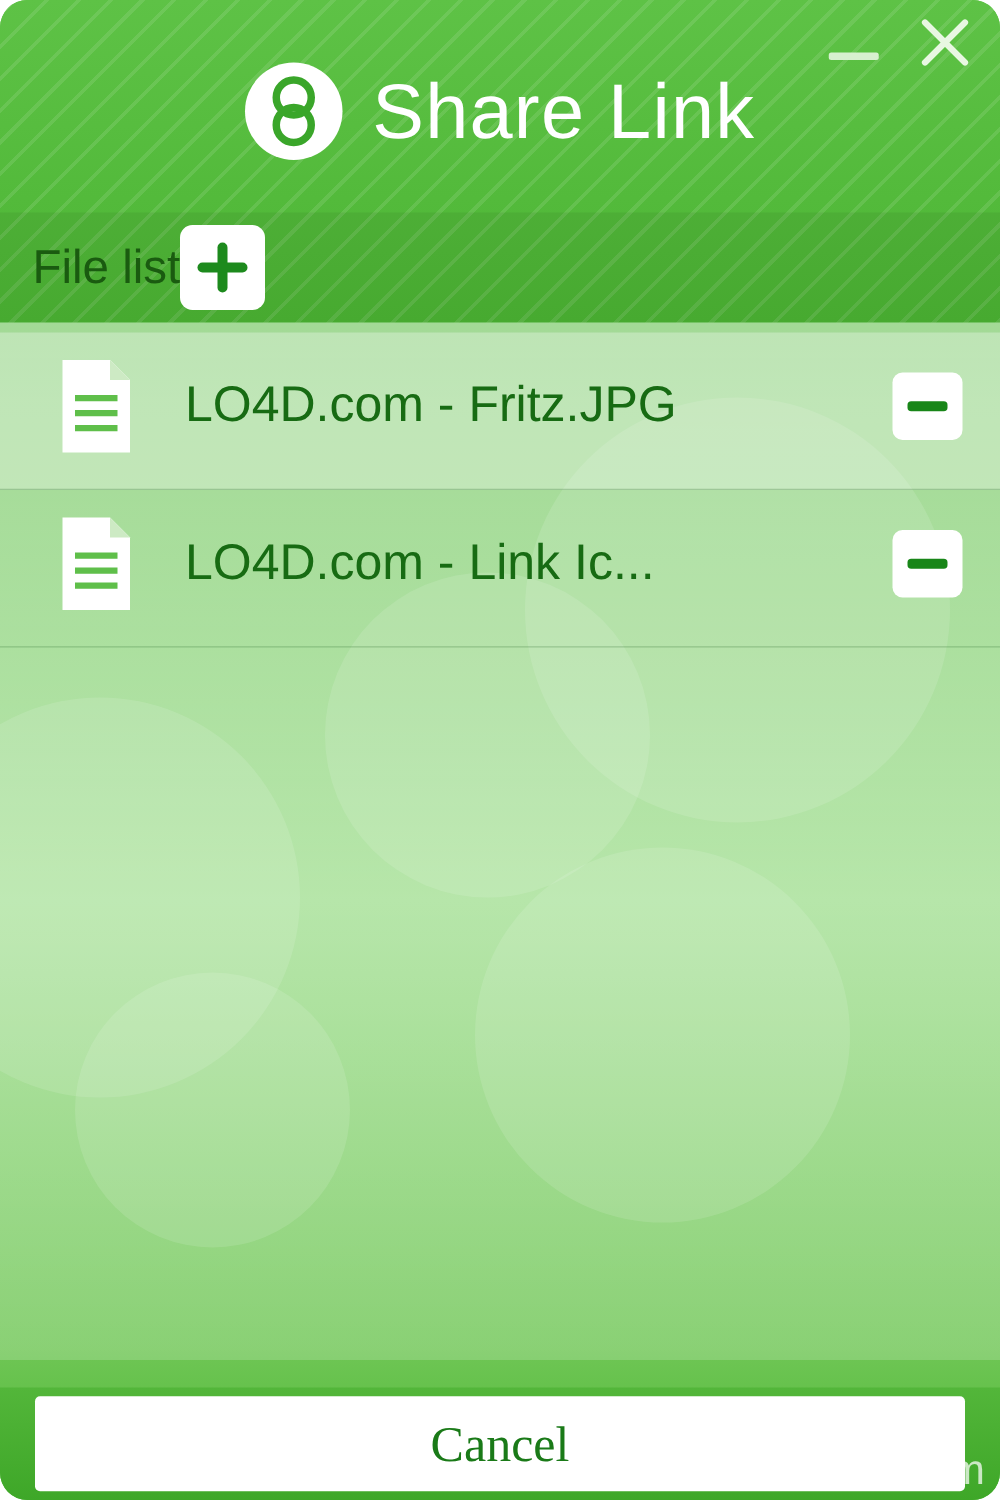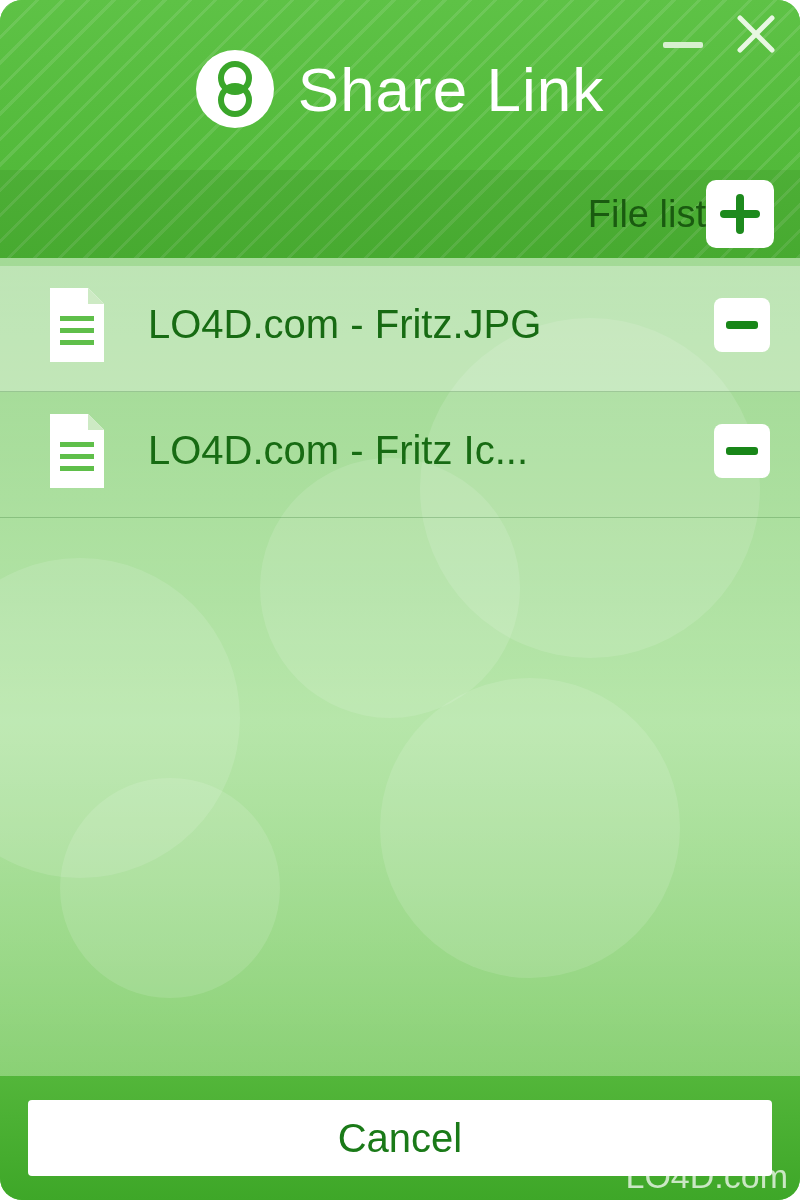--- a/index.html
+++ b/index.html
@@ -60,21 +60,21 @@
     color: #ffffff;
     font-size: 62px;
     font-weight: 300;
     letter-spacing: 1px;
   }
 
   .subheader {
     position: absolute;
     left: 0; right: 0; bottom: 0;
     height: 88px;
-    display:flex; align-items:center; justify-content:flex-end;
+    display:flex; align-items:center; justify-content:flex-start;
     padding: 0 26px 0 26px;
     background: rgba(0,0,0,0.06);
   }
   .subheader .label {
     color: #1a5b10;
     font-size: 38px;
     font-weight: 400;
   }
   .add-btn {
     width: 68px; height: 68px;
@@ -121,25 +121,26 @@
     border-radius: 8px;
     display:flex; align-items:center; justify-content:center;
     cursor:pointer;
   }
   .remove-btn .bar { width: 32px; height: 8px; background: #188618; border-radius: 3px; }
 
   
   .footer {
     position: absolute;
     left:0; right:0; bottom:0;
-    height: 124px;
+    height: 90px;
     background: linear-gradient(180deg, #53b63a, #3ea728);
     display:flex; align-items:center; justify-content:space-between;
     padding: 0 28px;
     gap: 28px;
+    font-family: Liberation Serif, serif;
   }
   .footer-btn {
     flex: 1 1 0;
     height: 76px;
     background: #ffffff;
     border-radius: 4px;
     display:flex; align-items:center; justify-content:center;
     color: #1a7a18;
     font-size: 40px;
     font-weight: 400;
@@ -221,21 +222,21 @@
       </div>
 
       <div class="file-row">
         <svg class="file-icon" viewBox="0 0 62 78">
           <path d="M4 2 H42 L58 18 V76 H4 Z" fill="#ffffff"></path>
           <path d="M42 2 V18 H58 Z" fill="#cdeac4"></path>
           <rect x="14" y="30" width="34" height="5" fill="#5fbf4a"></rect>
           <rect x="14" y="42" width="34" height="5" fill="#5fbf4a"></rect>
           <rect x="14" y="54" width="34" height="5" fill="#5fbf4a"></rect>
         </svg>
-        <div class="file-name">LO4D.com - Fritz Ic...</div>
+        <div class="file-name">LO4D.com - Link Ic...</div>
         <div class="remove-btn">
           <div class="bar"></div>
         </div>
       </div>
 
     </div>
   </div>
 
   <div class="footer">
     <div class="footer-btn">Cancel</div>

